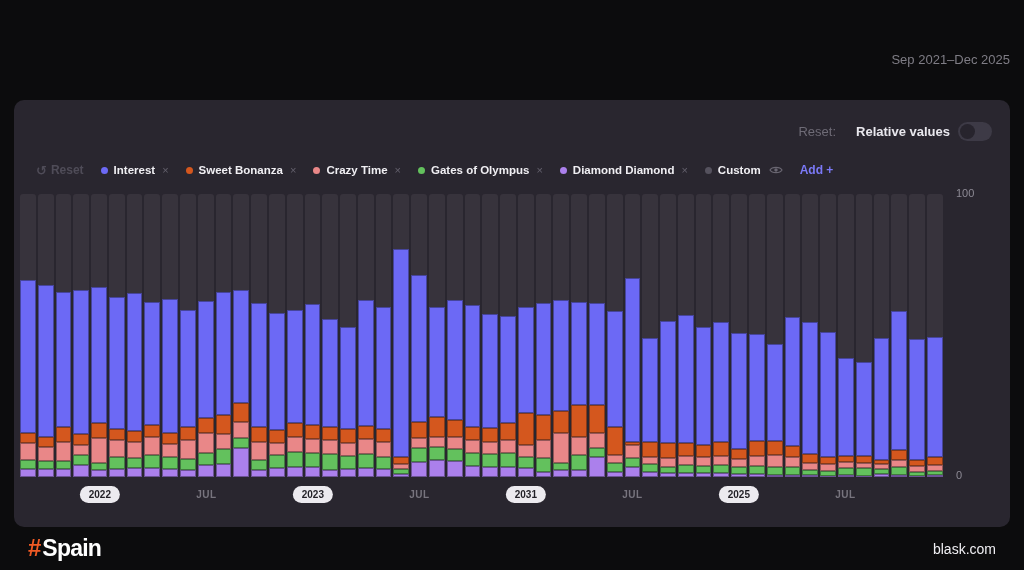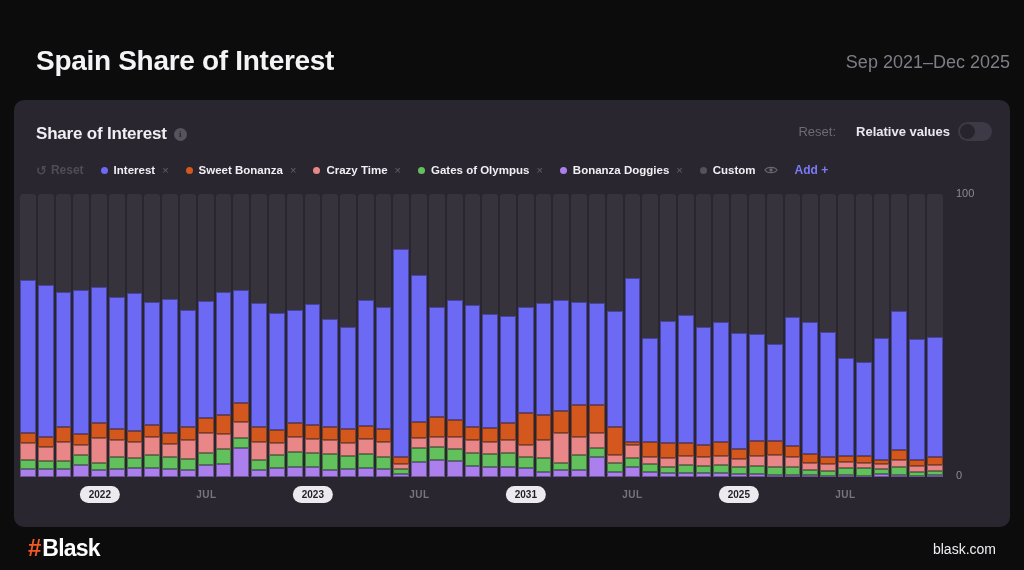--- a/index.html
+++ b/index.html
@@ -3,21 +3,21 @@
 <meta charset="utf-8">
 <style>
   * { margin:0; padding:0; box-sizing:border-box; }
   html,body { background:#0c0c0d; }
   body { font-family:"Liberation Sans","DejaVu Sans",sans-serif; }
   #app { position:relative; width:1024px; height:570px; background:#0c0c0d; overflow:hidden; }
 
   
   .page-title { position:absolute; left:36px; top:45px; font-size:28px; font-weight:600;
                 color:#f4f4f6; letter-spacing:-0.3px; }
-  .date-range { position:absolute; right:14px; top:52px; font-size:18px; color:#7f7d85; }
+  .date-range { position:absolute; right:14px; top:52px; font-size:13px; color:#7f7d85; }
 
   
   .panel { position:absolute; left:14px; top:100px; width:996px; height:427px;
            background:#29262f; border-radius:10px; }
   .panel-header { position:absolute; left:22px; top:24px; display:flex; align-items:center; gap:7px; }
   .panel-title { font-size:17px; font-weight:700; color:#f0eff3; letter-spacing:-0.2px; }
   .info-icon { width:13px; height:13px; border-radius:50%; background:#56535f; color:#29262f;
                font-size:9px; font-weight:700; display:flex; align-items:center; justify-content:center;
                font-family:"Liberation Serif",serif; }
 
@@ -63,29 +63,24 @@
   .footer-logo { position:absolute; left:28px; top:534px; display:flex; align-items:center; gap:2px; }
   .logo-hash { color:#f05a24; font-size:24px; font-weight:800; letter-spacing:-1px; }
   .logo-text { color:#ffffff; font-size:23px; font-weight:800; letter-spacing:-0.8px; }
   .footer-site { position:absolute; right:28px; top:541px; color:#f0eff3; font-size:14px; }
 </style>
 </head>
 <body>
 
 <div id="app">
 
-  <div class="page-title">Spain Share of Interest</div>
   <div class="date-range">Sep 2021–Dec 2025</div>
 
   <div class="panel">
 
-    <div class="panel-header">
-      <span class="panel-title">Share of Interest</span>
-      <span class="info-icon">i</span>
-    </div>
 
     <div class="period-row">
       <span class="period-label">Reset:</span>
       <span class="relative-label">Relative values</span>
       <span class="toggle">
           <span class="knob"></span>
         </span>
     </div>
 
     <div class="chips-row">
@@ -109,21 +104,21 @@
             <span class="chip-label">Crazy Time</span>
             <span class="chip-x">×</span>
           </span>
           <span class="chip">
             <span class="chip-dot" style="background: rgb(99, 193, 93);"></span>
             <span class="chip-label">Gates of Olympus</span>
             <span class="chip-x">×</span>
           </span>
           <span class="chip">
             <span class="chip-dot" style="background: rgb(171, 128, 236);"></span>
-            <span class="chip-label">Bonanza Doggies</span>
+            <span class="chip-label">Diamond Diamond</span>
             <span class="chip-x">×</span>
           </span>
           <span class="chip">
             <span class="chip-dot" style="background: rgb(85, 82, 94);"></span>
             <span class="chip-label">Custom</span>
             <span class="eye-icon">
               <svg width="14" height="10" viewBox="0 0 14 10">
                 <path d="M1 5 C3 1.5 11 1.5 13 5 C11 8.5 3 8.5 1 5 Z" fill="none" stroke="#6a6772" stroke-width="1.2"></path>
                 <circle cx="7" cy="5" r="1.7" fill="#6a6772"></circle>
               </svg>
@@ -614,17 +609,17 @@
         <span class="xlabel" style="left: 43.2692%;"><span class="plain">JUL</span></span>
         <span class="xlabel" style="left: 54.8077%;"><span class="pill">2031</span></span>
         <span class="xlabel" style="left: 66.3462%;"><span class="plain">JUL</span></span>
         <span class="xlabel" style="left: 77.8846%;"><span class="pill">2025</span></span>
         <span class="xlabel" style="left: 89.4231%;"><span class="plain">JUL</span></span>
       </div>
   </div>
 
   <div class="footer-logo">
     <span class="logo-hash">#</span>
-    <span class="logo-text">Blask</span>
+    <span class="logo-text">Spain</span>
   </div>
   <div class="footer-site">blask.com</div>
 
 </div>
 
 </body></html>

